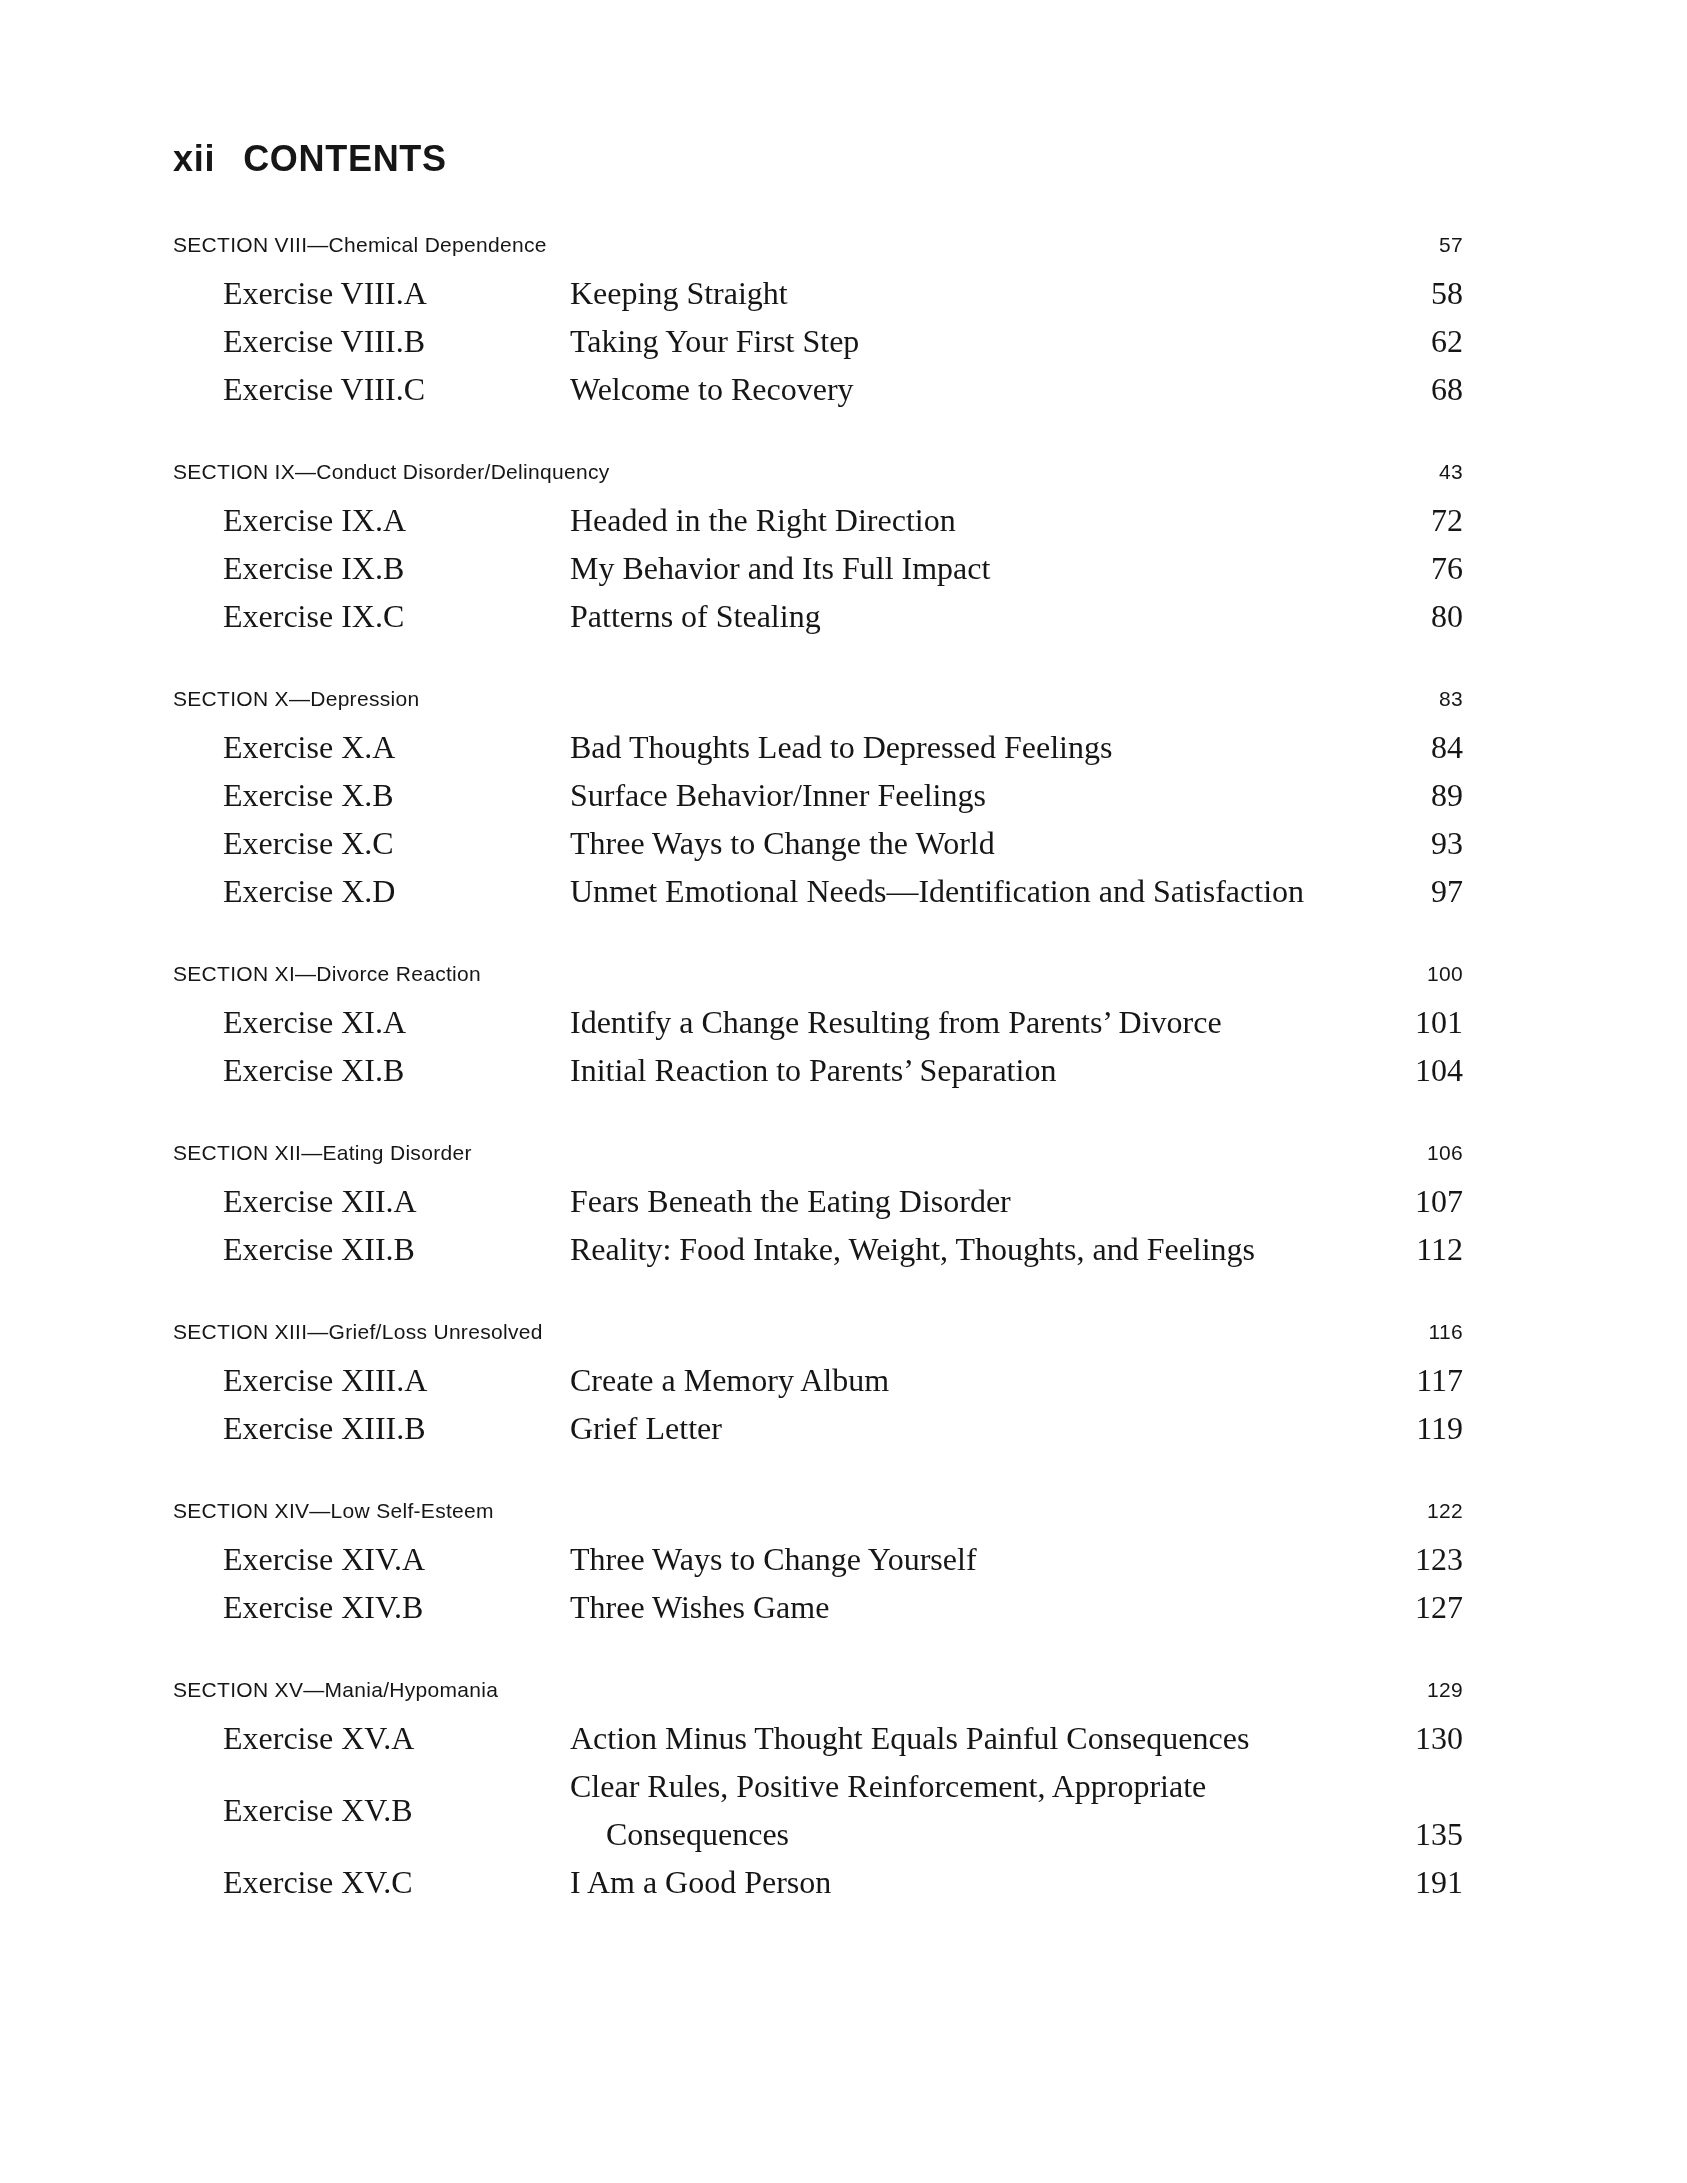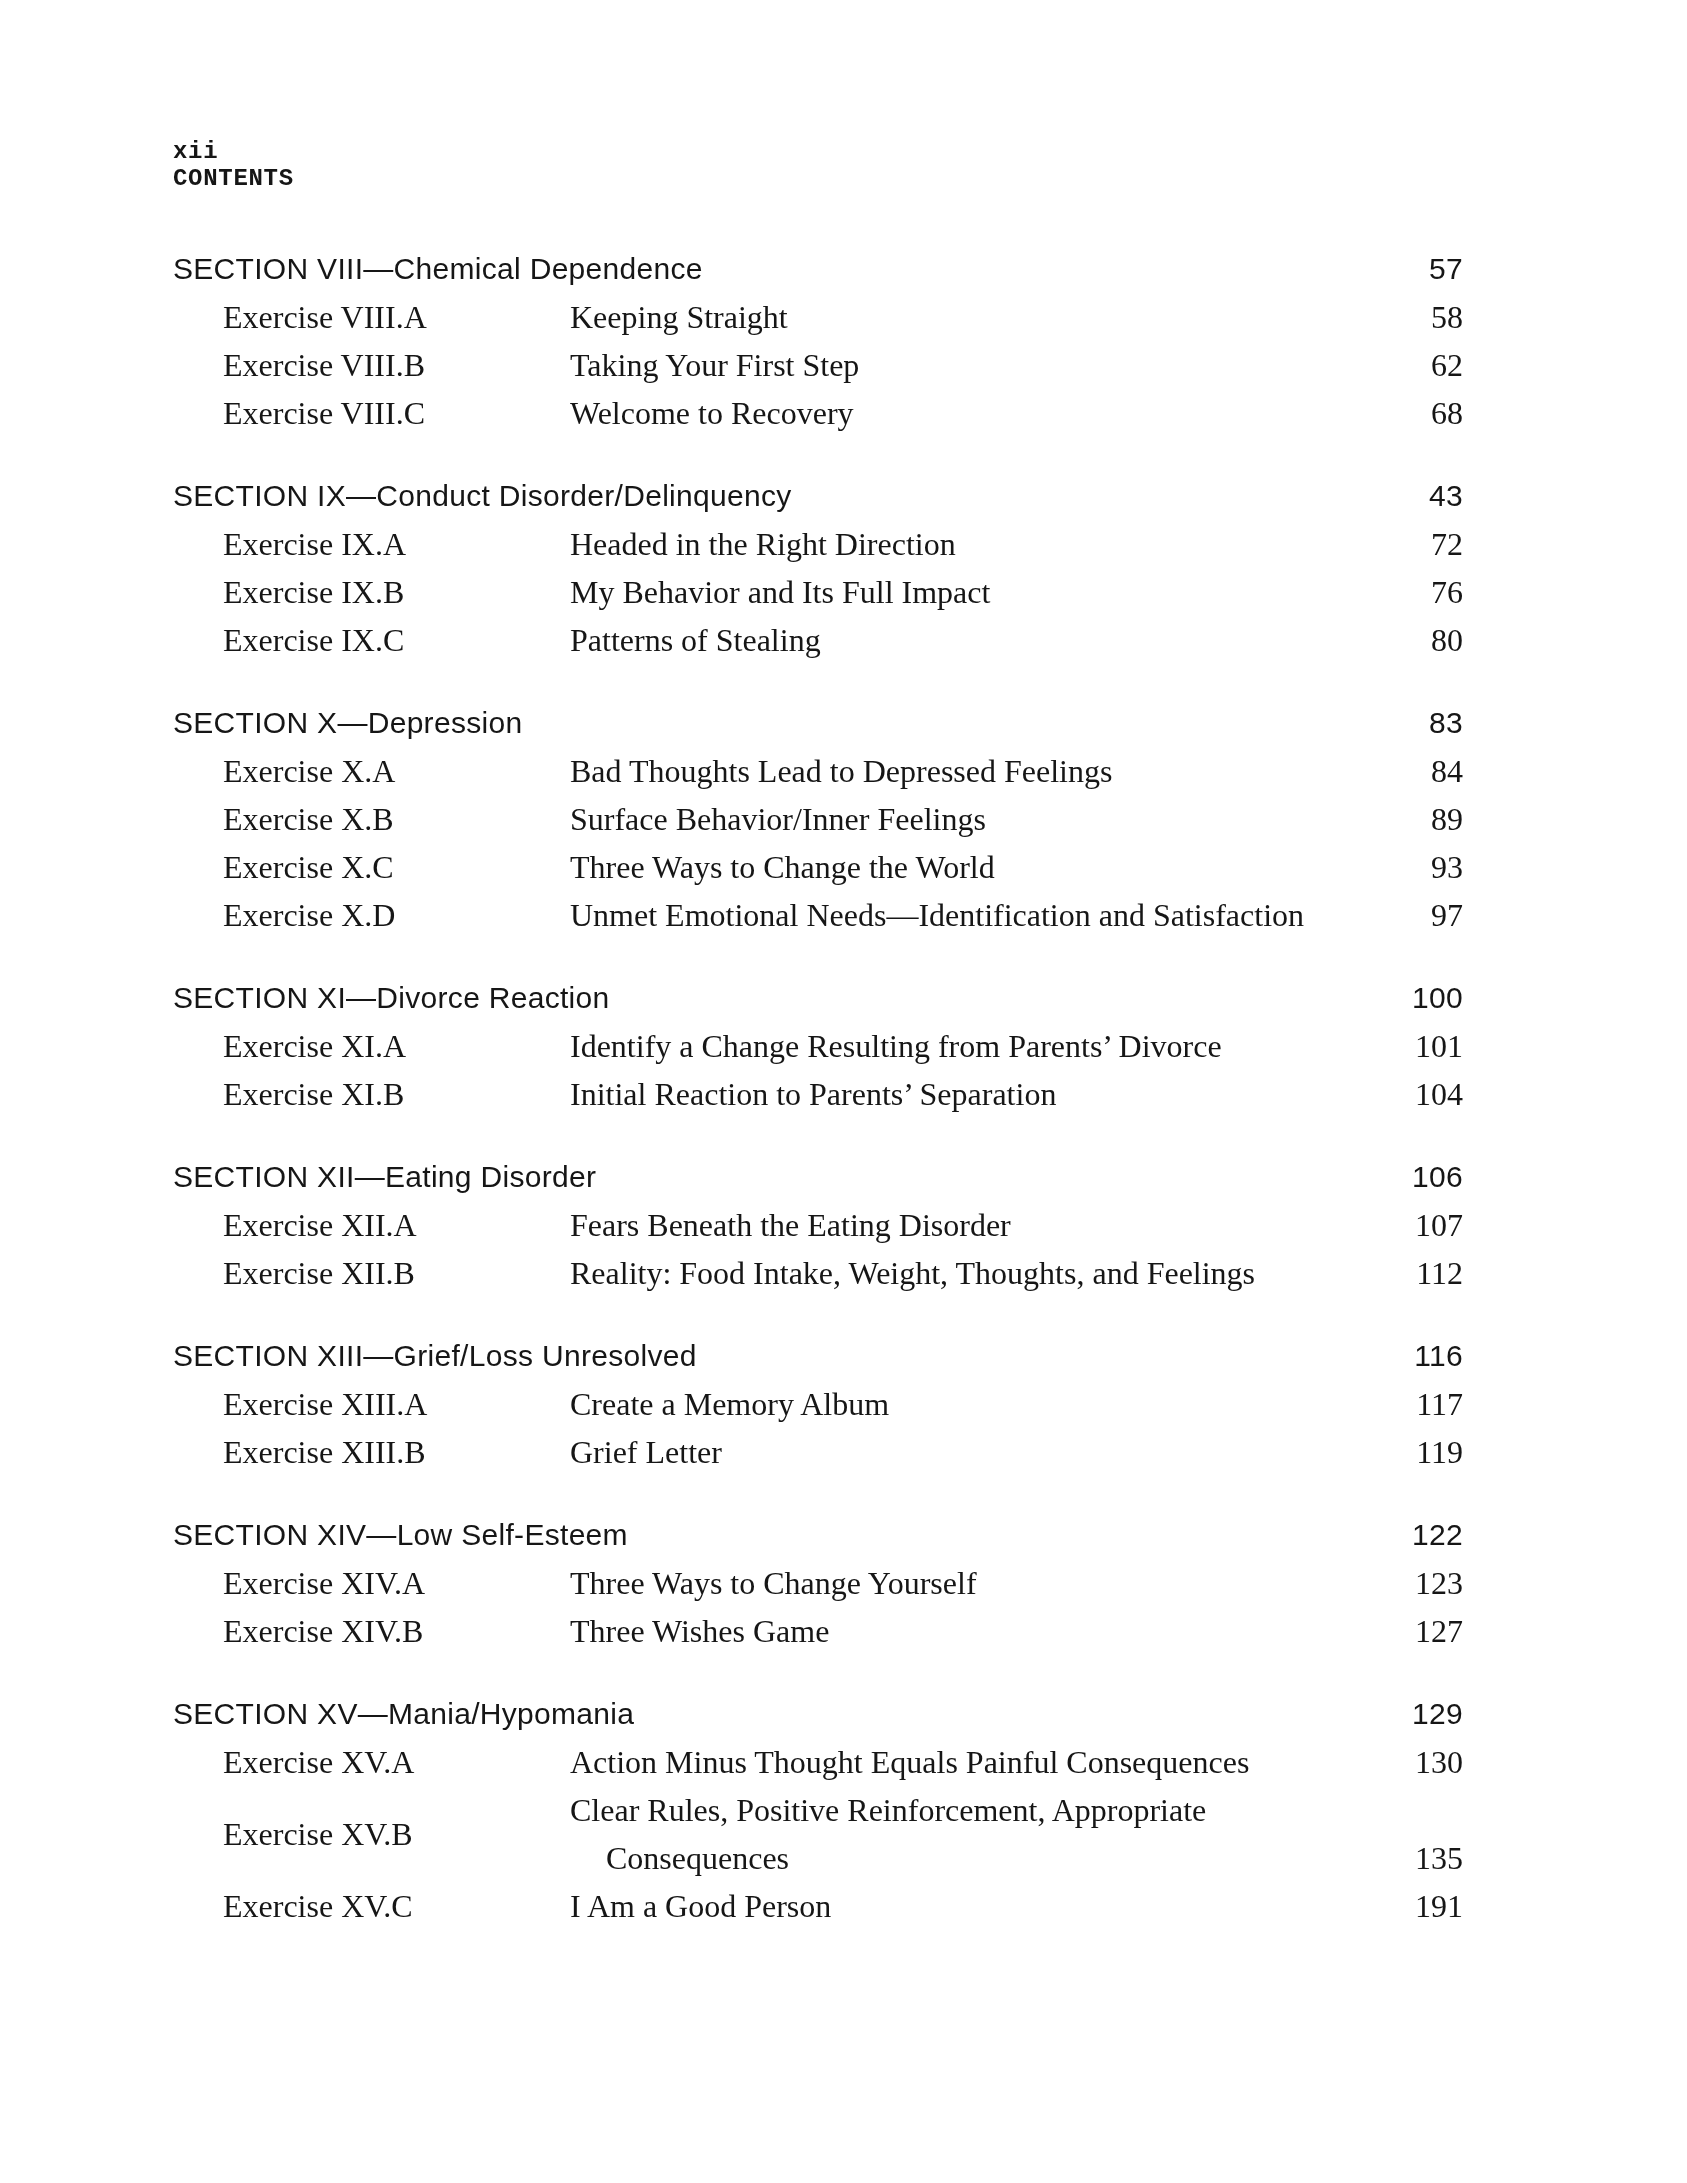--- a/index.html
+++ b/index.html
@@ -17,25 +17,24 @@
     position: absolute;
     inset: 0;
     background: #ffffff;
   }
   .running-header {
     position: absolute;
     left: 173px;
     top: 138px;
     display: flex;
     align-items: baseline;
-    font-family: Liberation Mono, monospace;
+    font-family: Liberation Sans, sans-serif;
     font-weight: 700;
-    font-size: 24px;
+    font-size: 36px;
     letter-spacing: 0.7px;
-    flex-direction: column;
   }
   .folio {
     margin-right: 28px;
   }
   .toc {
     position: absolute;
     left: 173px;
     right: 224px;
     top: 221px;
   }
@@ -43,24 +42,23 @@
     margin-top: 35px;
   }
   .toc-section:first-child {
     margin-top: 0;
   }
   .sec-head {
     display: flex;
     align-items: flex-start;
     font-family: "Liberation Sans", sans-serif;
     font-weight: 400;
-    font-size: 30px;
+    font-size: 21px;
     line-height: 48px;
     letter-spacing: 0.3px;
-    margin-top: 24px;
   }
   .sec-page {
     margin-left: auto;
     min-width: 93px;
     text-align: right;
     flex-shrink: 0;
   }
   .ex-row {
     display: flex;
     align-items: center;

